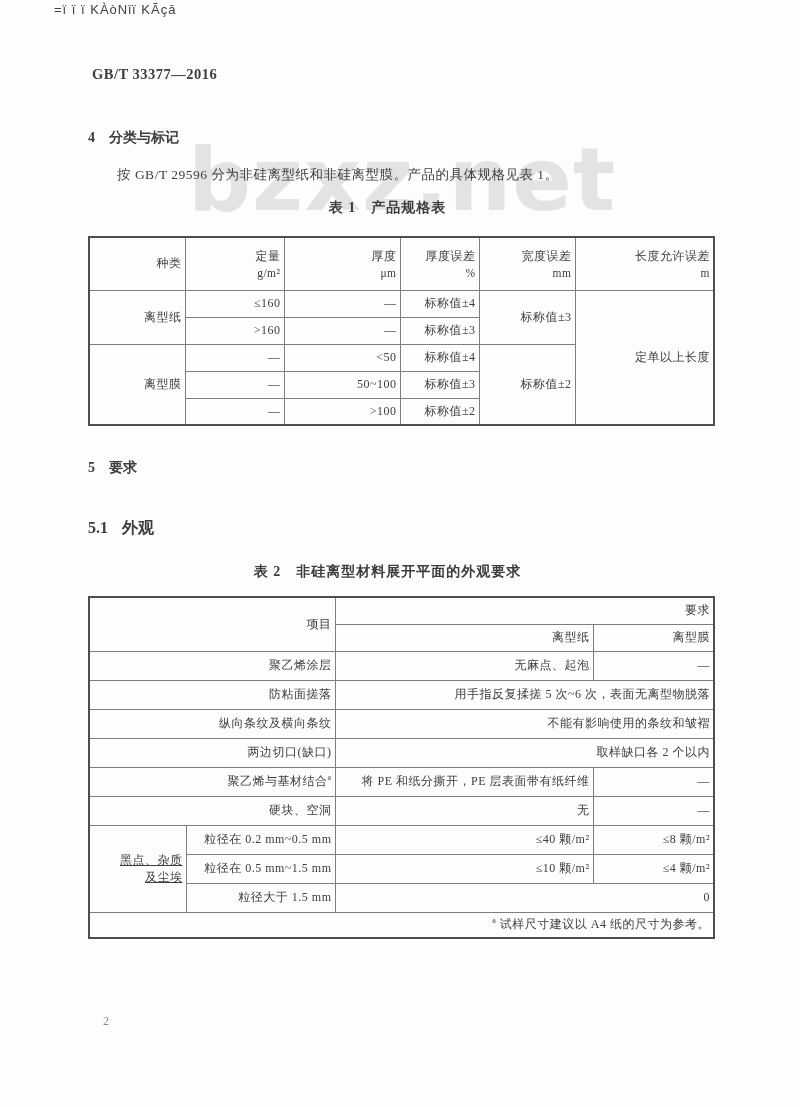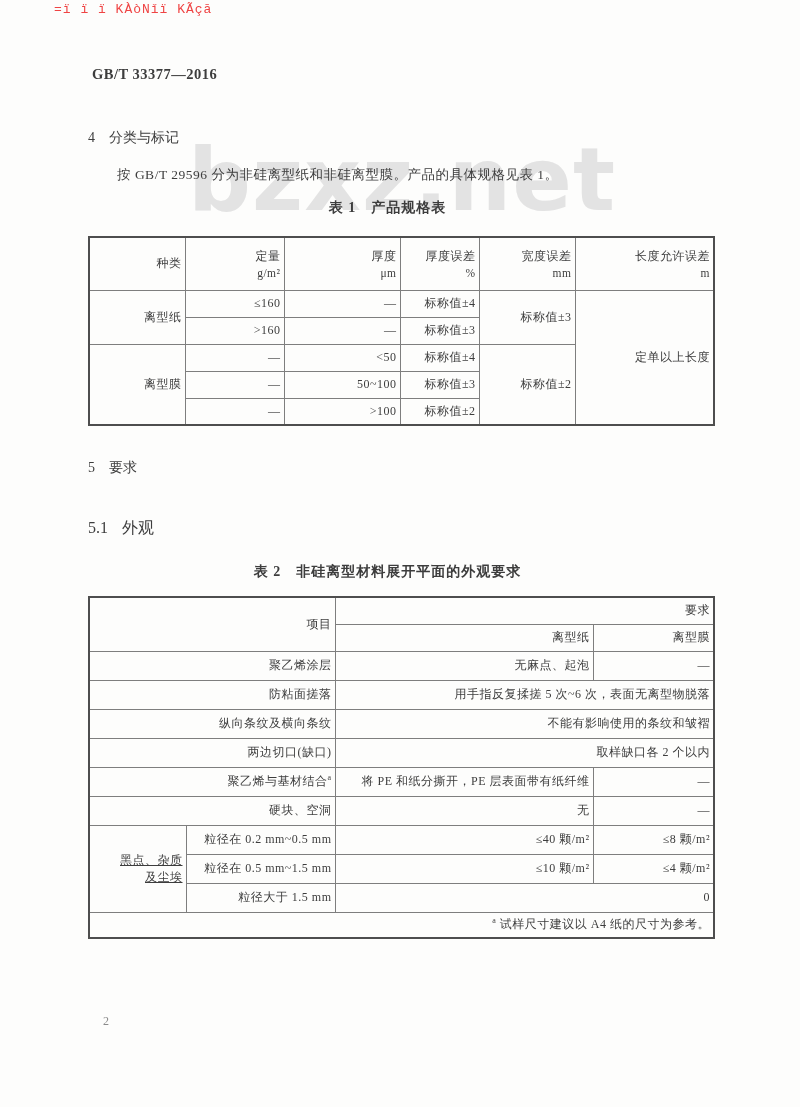--- a/index.html
+++ b/index.html
@@ -6,32 +6,32 @@
   .page{
     position:relative;width:800px;height:1107px;margin:0 auto;
     background:#fdfdfc;overflow:hidden;
     font-family:"Liberation Serif","DejaVu Serif",serif;
     color:#3d3d3d;
     border-right:1px solid #dcdcdc;
   }
   .abs{position:absolute;}
   
   .wm-corner{
-    left:54px;top:2px;font-size:13px;color:#ef4444;letter-spacing:1px;
-    font-family:Liberation Mono, monospace;
+    left:54px;top:2px;font-size:13px;color:#404040;letter-spacing:1px;
+    font-family:Liberation Sans, sans-serif;
   }
   .wm-big{
     left:188px;top:116px;font-size:88px;line-height:1;font-weight:700;
     color:#e3e3e3;letter-spacing:1px;z-index:0;
     font-family:"DejaVu Sans","Liberation Sans",sans-serif;
     margin-top:20px;
   }
   .z{z-index:2;}
   .doc-code{left:92px;top:66px;font-size:14.5px;font-weight:700;letter-spacing:.5px;}
-  .h-sec{font-size:14px;font-weight:400;}
+  .h-sec{font-size:14px;font-weight:700;}
   .h-sec .num{margin-right:14px;}
   .body-line{font-size:13.5px;}
   .body-line .num{font-weight:700;margin-right:12px;}
   .para{left:117px;top:166px;font-size:13.5px;letter-spacing:.5px;}
   .caption{width:625px;left:75px;text-align:center;font-size:14px;font-weight:700;letter-spacing:1px;}
   
   table.gb{
     border-collapse:collapse;table-layout:fixed;
     border:2px solid #4e4e4e;background:transparent;
   }

